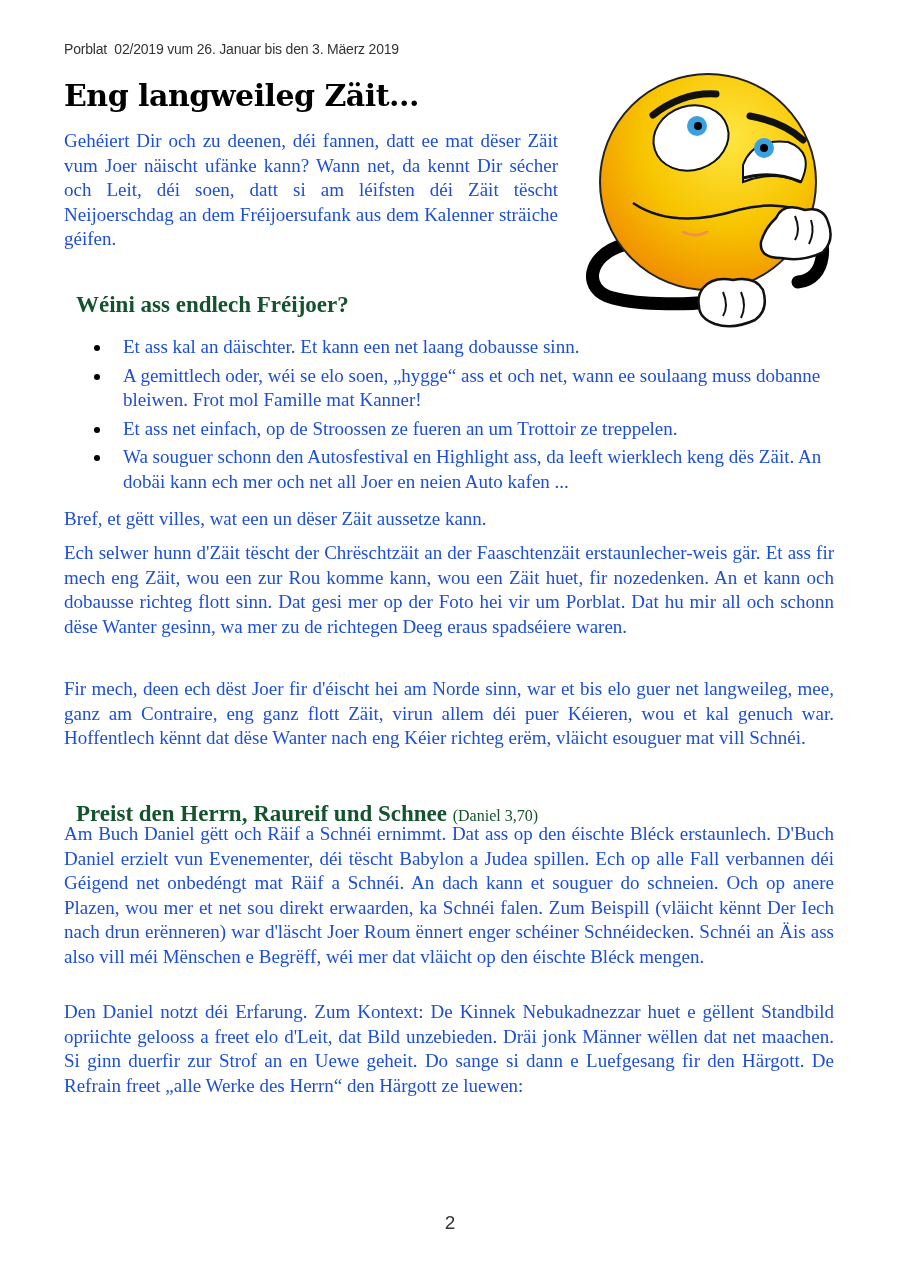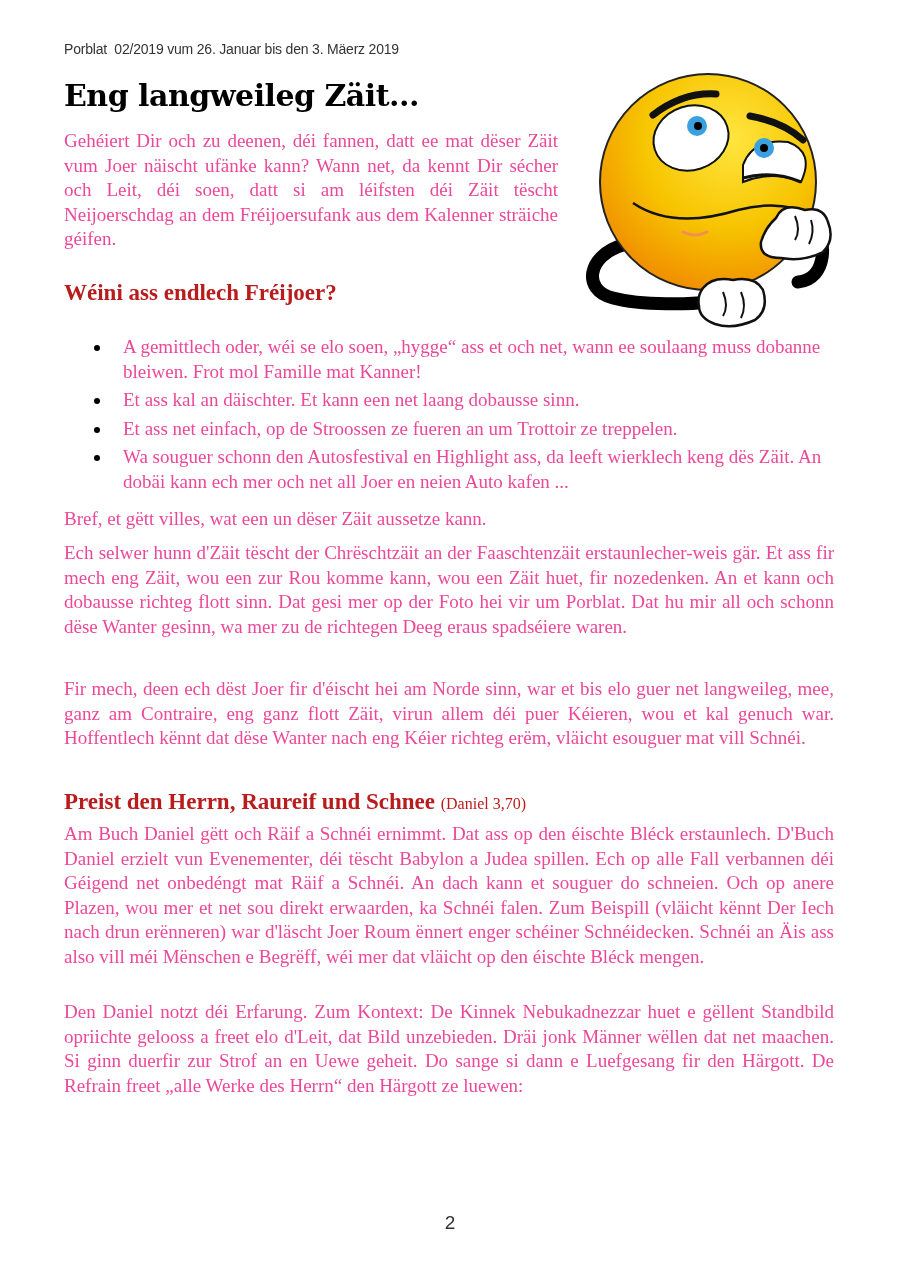--- a/index.html
+++ b/index.html
@@ -9,29 +9,29 @@
       position: absolute; left: 64px; top: 41px;
       font-family: "Liberation Sans", sans-serif; font-size: 14px; color: #333;
       letter-spacing: -0.2px; white-space: pre;
     }
     .title {
       position: absolute; left: 64px; top: 78px; margin: 0;
       font-family: "DejaVu Serif", serif; font-weight: bold; font-size: 30px; color: #000;
       letter-spacing: -0.5px;
       text-align: center;
     }
-    .serif { font-family: "Liberation Serif", serif; font-size: 19px; line-height: 24.6px; color: #ec4899; }
+    .serif { font-family: "Liberation Serif", serif; font-size: 19px; line-height: 24.6px; color: #1d4ed8; }
     .intro {
       position: absolute; left: 64px; top: 129px; width: 494px; margin: 0;
       text-align: justify;
     }
     .smiley { position: absolute; left: 583px; top: 70px; width: 260px; height: 262px; }
     .h2 {
-      position: absolute; left: 64px; margin: 0;
-      font-family: "Liberation Serif", serif; font-weight: bold; font-size: 23px; color: #b91c1c;
+      position: absolute; left: 64px; margin: 12px;
+      font-family: "Liberation Serif", serif; font-weight: bold; font-size: 23px; color: #14532d;
     }
     .h2-1 { top: 280px; }
     .lead { position: absolute; left: 64px; top: 310px; margin: 0; }
     ul.bullets {
       position: absolute; left: 64px; top: 335px; width: 770px; margin: 0; padding: 0;
       list-style: none;
     }
     ul.bullets li { position: relative; padding-left: 59px; margin-bottom: 4px; }
     ul.bullets li .dot {
       position: absolute; left: 30px; top: 10px; width: 6px; height: 6px; border-radius: 50%; background: #000;
@@ -92,22 +92,22 @@
     <path d="M212 146 Q218 160 212 170 M228 150 Q232 162 226 174" fill="none" stroke="#111" stroke-width="2"></path>
 
     <path d="M120 218 Q130 206 150 210 Q172 206 180 220 Q186 240 172 250 Q150 260 132 254 Q116 248 116 236 Q114 226 120 218 Z" fill="#fff" stroke="#111" stroke-width="2.5"></path>
     <path d="M140 222 Q146 236 140 246 M158 222 Q164 236 158 248" fill="none" stroke="#111" stroke-width="2"></path>
   </svg>
 
   <h2 class="h2 h2-1">Wéini ass endlech Fréijoer?</h2>
 
 
   <ul class="bullets serif">
+    <li><span class="dot"></span><span>Et ass kal an däischter. Et kann een net laang dobausse sinn.</span></li>
     <li><span class="dot"></span><span>A gemittlech oder, wéi se elo soen, „hygge“ ass et och net, wann ee soulaang muss dobanne bleiwen. Frot mol Famille mat Kanner!</span></li>
-    <li><span class="dot"></span><span>Et ass kal an däischter. Et kann een net laang dobausse sinn.</span></li>
     <li><span class="dot"></span><span>Et ass net einfach, op de Stroossen ze fueren an um Trottoir ze treppelen.</span></li>
     <li><span class="dot"></span><span>Wa souguer schonn den Autosfestival en Highlight ass, da leeft wierklech keng dës Zäit. An dobäi kann ech mer och net all Joer en neien Auto kafen ...</span></li>
   </ul>
 
   <p class="para p-bref serif">Bref, et gëtt villes, wat een un dëser Zäit aussetze kann.</p>
   <p class="para p-ech serif">Ech selwer hunn d'Zäit tëscht der Chrëschtzäit an der Faaschtenzäit erstaunlecher-weis gär. Et ass fir mech eng Zäit, wou een zur Rou komme kann, wou een Zäit huet, fir nozedenken. An et kann och dobausse richteg flott sinn. Dat gesi mer op der Foto hei vir um Porblat. Dat hu mir all och schonn dëse Wanter gesinn, wa mer zu de richtegen Deeg eraus spadséiere waren.</p>
   <p class="para p-fir serif">Fir mech, deen ech dëst Joer fir d'éischt hei am Norde sinn, war et bis elo guer net langweileg, mee, ganz am Contraire, eng ganz flott Zäit, virun allem déi puer Kéieren, wou et kal genuch war. Hoffentlech kënnt dat dëse Wanter nach eng Kéier richteg erëm, vläicht esouguer mat vill Schnéi.</p>
 
   <h2 class="h2 h2-2"><span>Preist den Herrn, Raureif und Schnee</span> <span class="ref">(Daniel 3,70)</span></h2>
 

